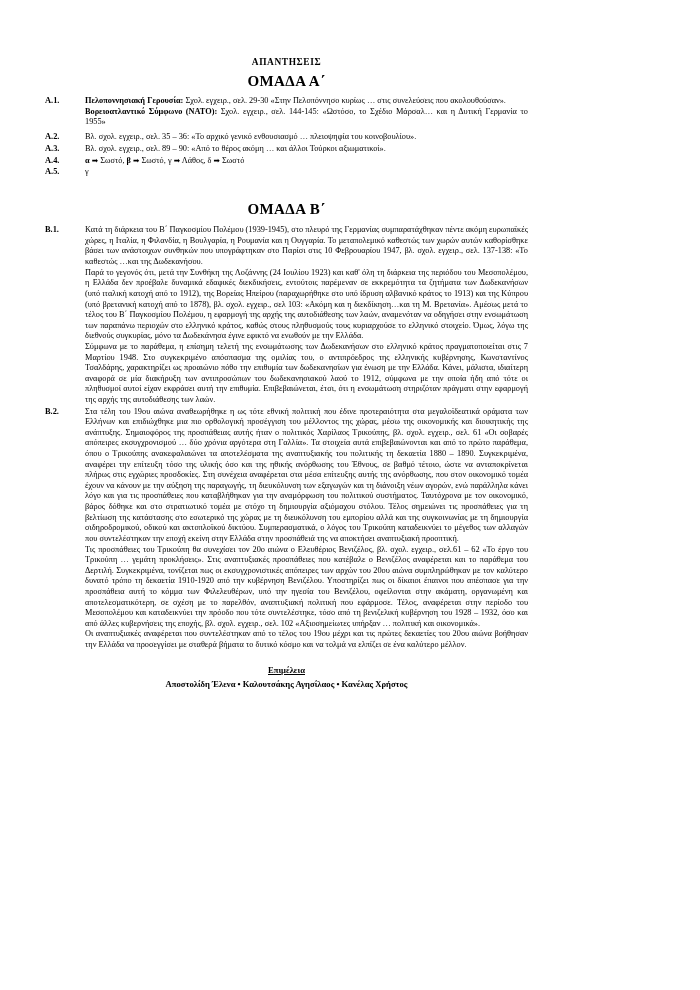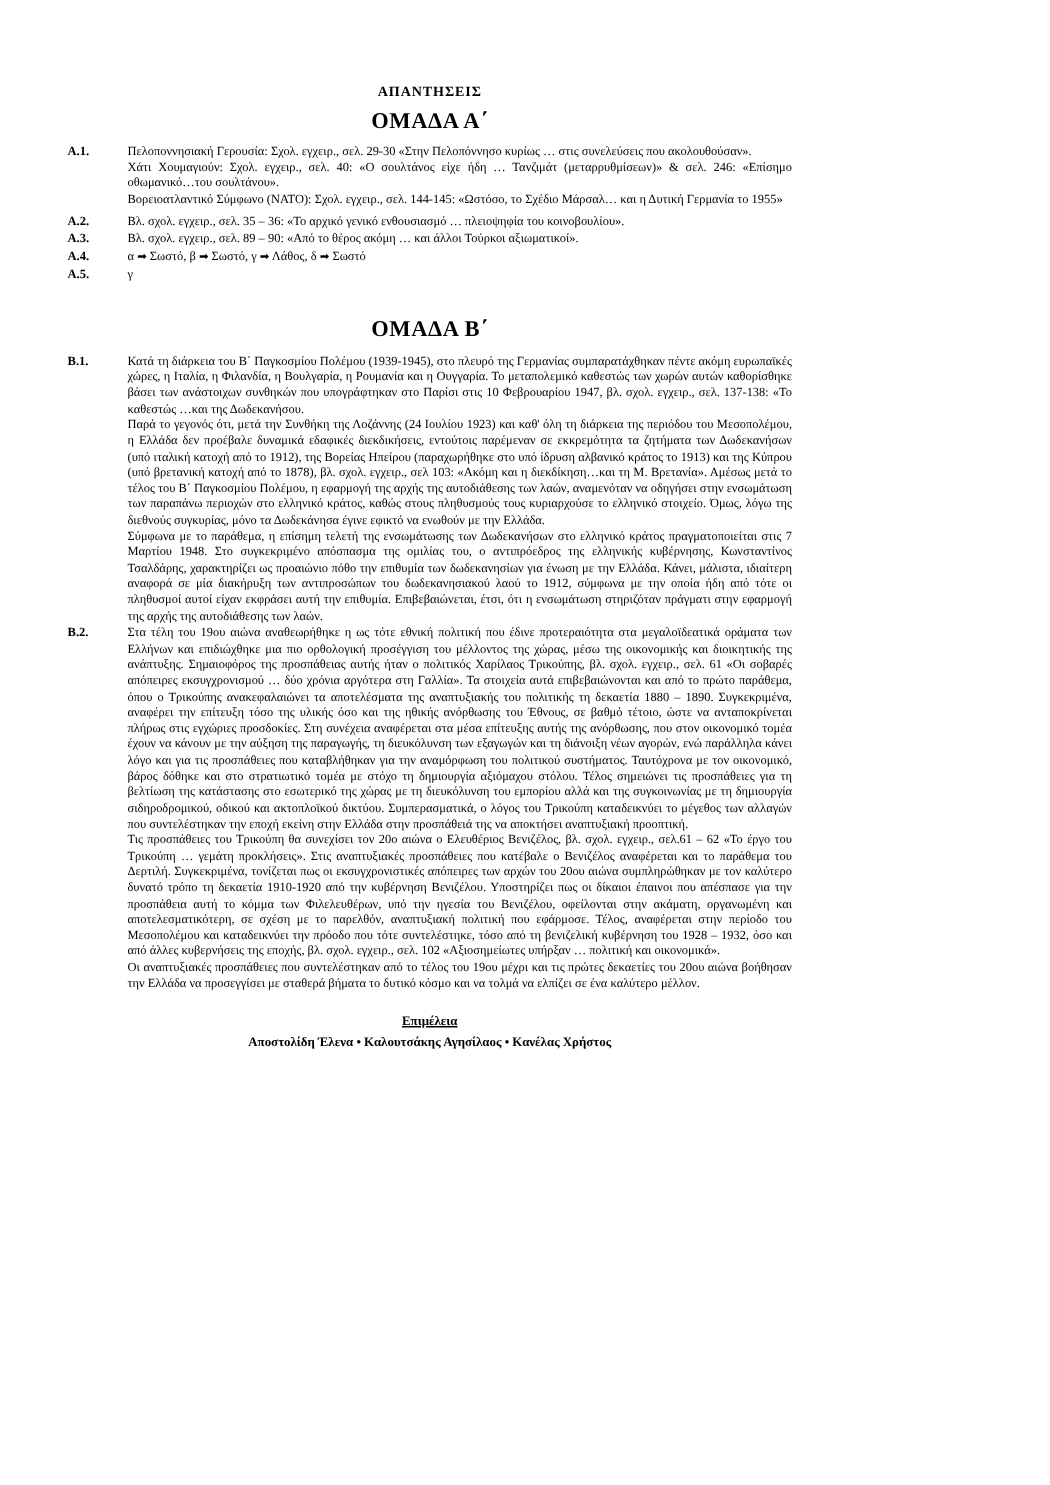--- a/index.html
+++ b/index.html
@@ -56,21 +56,21 @@
   .qbody {
     flex: 1 1 auto;
     text-align: justify;
     text-justify: inter-word;
   }
   .qbody p {
     margin: 0 0 0 0;
     text-align: justify;
     text-indent: 0;
   }
-  b, .b { font-weight: normal; }
+  b, .b { font-weight: bold; }
   .spacer-sm { height: 3px; }
   .footer {
     margin-top: 14px;
     text-align: center;
   }
   .footer-title {
     font-weight: bold;
     text-decoration: underline;
     font-size: 8.6px;
     margin-bottom: 3px;
@@ -86,21 +86,20 @@
 
 <div class="page">
 
   <div class="doc-title">ΑΠΑΝΤΗΣΕΙΣ</div>
   <div class="group-title">ΟΜΑΔΑ Α΄</div>
 
   <div class="qblock">
     <div class="qlabel">Α.1.</div>
     <div class="qbody">
       <p><b>Πελοποννησιακή Γερουσία:</b><span> Σχολ. εγχειρ., σελ. 29-30 «Στην Πελοπόννησο κυρίως … στις συνελεύσεις που ακολουθούσαν».</span></p>
-      <p><b>Χάτι Χουμαγιούν:</b><span> Σχολ. εγχειρ., σελ. 40: «Ο σουλτάνος είχε ήδη … Τανζιμάτ (μεταρρυθμίσεων)» &amp; σελ. 246: «Επίσημο οθωμανικό…του σουλτάνου».</span></p>
       <p><b>Βορειοατλαντικό Σύμφωνο (ΝΑΤΟ):</b><span> Σχολ. εγχειρ., σελ. 144-145: «Ωστόσο, το Σχέδιο Μάρσαλ… και η Δυτική Γερμανία το 1955»</span></p>
     </div>
   </div>
 
   <div class="spacer-sm"></div>
 
   <div class="qblock">
     <div class="qlabel">Α.2.</div>
     <div class="qbody">
       <p>Βλ. σχολ. εγχειρ., σελ. 35 – 36: «Το αρχικό γενικό ενθουσιασμό … πλειοψηφία του κοινοβουλίου».</p>
@@ -150,21 +149,21 @@
       <p>Παρά το γεγονός ότι, μετά την Συνθήκη της Λοζάννης (24 Ιουλίου 1923) και καθ' όλη τη διάρκεια της περιόδου του Μεσοπολέμου,  η Ελλάδα δεν προέβαλε δυναμικά εδαφικές διεκδικήσεις, εντούτοις παρέμεναν σε εκκρεμότητα τα ζητήματα των Δωδεκανήσων (υπό ιταλική κατοχή από το 1912), της Βορείας Ηπείρου (παραχωρήθηκε στο υπό ίδρυση αλβανικό κράτος το 1913) και της Κύπρου (υπό βρετανική κατοχή από το 1878), βλ. σχολ. εγχειρ., σελ 103: «Ακόμη και η διεκδίκηση…και τη Μ. Βρετανία». Αμέσως μετά το τέλος του Β΄ Παγκοσμίου Πολέμου, η εφαρμογή της αρχής της αυτοδιάθεσης των λαών, αναμενόταν να οδηγήσει στην ενσωμάτωση των παραπάνω περιοχών στο ελληνικό κράτος, καθώς στους πληθυσμούς τους κυριαρχούσε το ελληνικό στοιχείο. Όμως, λόγω της διεθνούς συγκυρίας, μόνο τα Δωδεκάνησα έγινε εφικτό να ενωθούν με την Ελλάδα.</p>
       <p>Σύμφωνα με το παράθεμα, η επίσημη τελετή της ενσωμάτωσης των Δωδεκανήσων στο ελληνικό κράτος πραγματοποιείται στις 7 Μαρτίου 1948. Στο συγκεκριμένο απόσπασμα της ομιλίας του, ο αντιπρόεδρος της ελληνικής κυβέρνησης, Κωνσταντίνος Τσαλδάρης, χαρακτηρίζει ως προαιώνιο πόθο την επιθυμία των δωδεκανησίων για ένωση με την Ελλάδα. Κάνει, μάλιστα, ιδιαίτερη αναφορά σε μία διακήρυξη των αντιπροσώπων του δωδεκανησιακού λαού το 1912, σύμφωνα με την οποία ήδη από τότε οι πληθυσμοί αυτοί είχαν εκφράσει αυτή την επιθυμία. Επιβεβαιώνεται, έτσι, ότι η ενσωμάτωση στηριζόταν πράγματι στην εφαρμογή της αρχής της αυτοδιάθεσης των λαών.</p>
     </div>
   </div>
 
   <div class="qblock">
     <div class="qlabel">Β.2.</div>
     <div class="qbody">
       <p>Στα τέλη του 19ου αιώνα αναθεωρήθηκε η ως τότε εθνική πολιτική που έδινε προτεραιότητα στα μεγαλοϊδεατικά οράματα των Ελλήνων και επιδιώχθηκε μια πιο ορθολογική προσέγγιση του μέλλοντος της χώρας, μέσω της οικονομικής και διοικητικής της ανάπτυξης. Σημαιοφόρος της προσπάθειας αυτής ήταν ο πολιτικός Χαρίλαος Τρικούπης, βλ. σχολ. εγχειρ., σελ. 61 «Οι σοβαρές απόπειρες εκσυγχρονισμού … δύο χρόνια αργότερα στη Γαλλία». Τα στοιχεία αυτά επιβεβαιώνονται και από το πρώτο παράθεμα, όπου ο Τρικούπης ανακεφαλαιώνει τα αποτελέσματα της αναπτυξιακής του πολιτικής τη δεκαετία 1880 – 1890. Συγκεκριμένα, αναφέρει την επίτευξη τόσο της υλικής όσο και της ηθικής ανόρθωσης του Έθνους, σε βαθμό τέτοιο, ώστε να ανταποκρίνεται πλήρως στις εγχώριες προσδοκίες. Στη συνέχεια αναφέρεται στα μέσα επίτευξης αυτής της ανόρθωσης, που στον οικονομικό τομέα έχουν να κάνουν με την αύξηση της παραγωγής, τη διευκόλυνση των εξαγωγών και τη διάνοιξη νέων αγορών, ενώ παράλληλα κάνει λόγο και για τις προσπάθειες που καταβλήθηκαν για την αναμόρφωση του πολιτικού συστήματος. Ταυτόχρονα με τον οικονομικό, βάρος δόθηκε και στο στρατιωτικό τομέα με στόχο τη δημιουργία αξιόμαχου στόλου. Τέλος σημειώνει τις προσπάθειες για τη βελτίωση της κατάστασης στο εσωτερικό της χώρας με τη διευκόλυνση του εμπορίου αλλά και της συγκοινωνίας με τη δημιουργία σιδηροδρομικού, οδικού και ακτοπλοϊκού δικτύου. Συμπερασματικά, ο λόγος του Τρικούπη καταδεικνύει το μέγεθος των αλλαγών που συντελέστηκαν την εποχή εκείνη στην Ελλάδα στην προσπάθειά της να αποκτήσει αναπτυξιακή προοπτική.</p>
       <p>Τις προσπάθειες του Τρικούπη θα συνεχίσει τον 20ο αιώνα ο Ελευθέριος Βενιζέλος, βλ. σχολ. εγχειρ., σελ.61 – 62 «Το έργο του Τρικούπη … γεμάτη προκλήσεις». Στις αναπτυξιακές προσπάθειες που κατέβαλε ο Βενιζέλος αναφέρεται και το παράθεμα του Δερτιλή. Συγκεκριμένα, τονίζεται πως οι εκσυγχρονιστικές απόπειρες των αρχών του 20ου αιώνα συμπληρώθηκαν με τον καλύτερο δυνατό τρόπο τη δεκαετία 1910-1920 από την κυβέρνηση Βενιζέλου. Υποστηρίζει πως οι δίκαιοι έπαινοι που απέσπασε για την προσπάθεια αυτή το κόμμα των Φιλελευθέρων, υπό την ηγεσία του Βενιζέλου, οφείλονται στην ακάματη, οργανωμένη και αποτελεσματικότερη, σε σχέση με το παρελθόν, αναπτυξιακή πολιτική που εφάρμοσε. Τέλος, αναφέρεται στην περίοδο του Μεσοπολέμου και καταδεικνύει την πρόοδο που τότε συντελέστηκε, τόσο από τη βενιζελική κυβέρνηση του 1928 – 1932, όσο και από άλλες κυβερνήσεις της εποχής, βλ. σχολ. εγχειρ., σελ. 102 «Αξιοσημείωτες υπήρξαν … πολιτική και οικονομικά».</p>
-      <p>Οι αναπτυξιακές προσπάθειες που συντελέστηκαν από το τέλος του 19ου μέχρι και τις πρώτες δεκαετίες του 20ου αιώνα βοήθησαν την Ελλάδα να προσεγγίσει με σταθερά βήματα το δυτικό κόσμο και να τολμά να ελπίζει σε ένα καλύτερο μέλλον.</p>
+      <p>Οι αναπτυξιακές αναφέρεται που συντελέστηκαν από το τέλος του 19ου μέχρι και τις πρώτες δεκαετίες του 20ου αιώνα βοήθησαν την Ελλάδα να προσεγγίσει με σταθερά βήματα το δυτικό κόσμο και να τολμά να ελπίζει σε ένα καλύτερο μέλλον.</p>
     </div>
   </div>
 
   <div class="footer">
     <div class="footer-title">Επιμέλεια</div>
     <div class="footer-names">Αποστολίδη Έλενα • Καλουτσάκης Αγησίλαος • Κανέλας Χρήστος</div>
   </div>
 
 </div>
 

